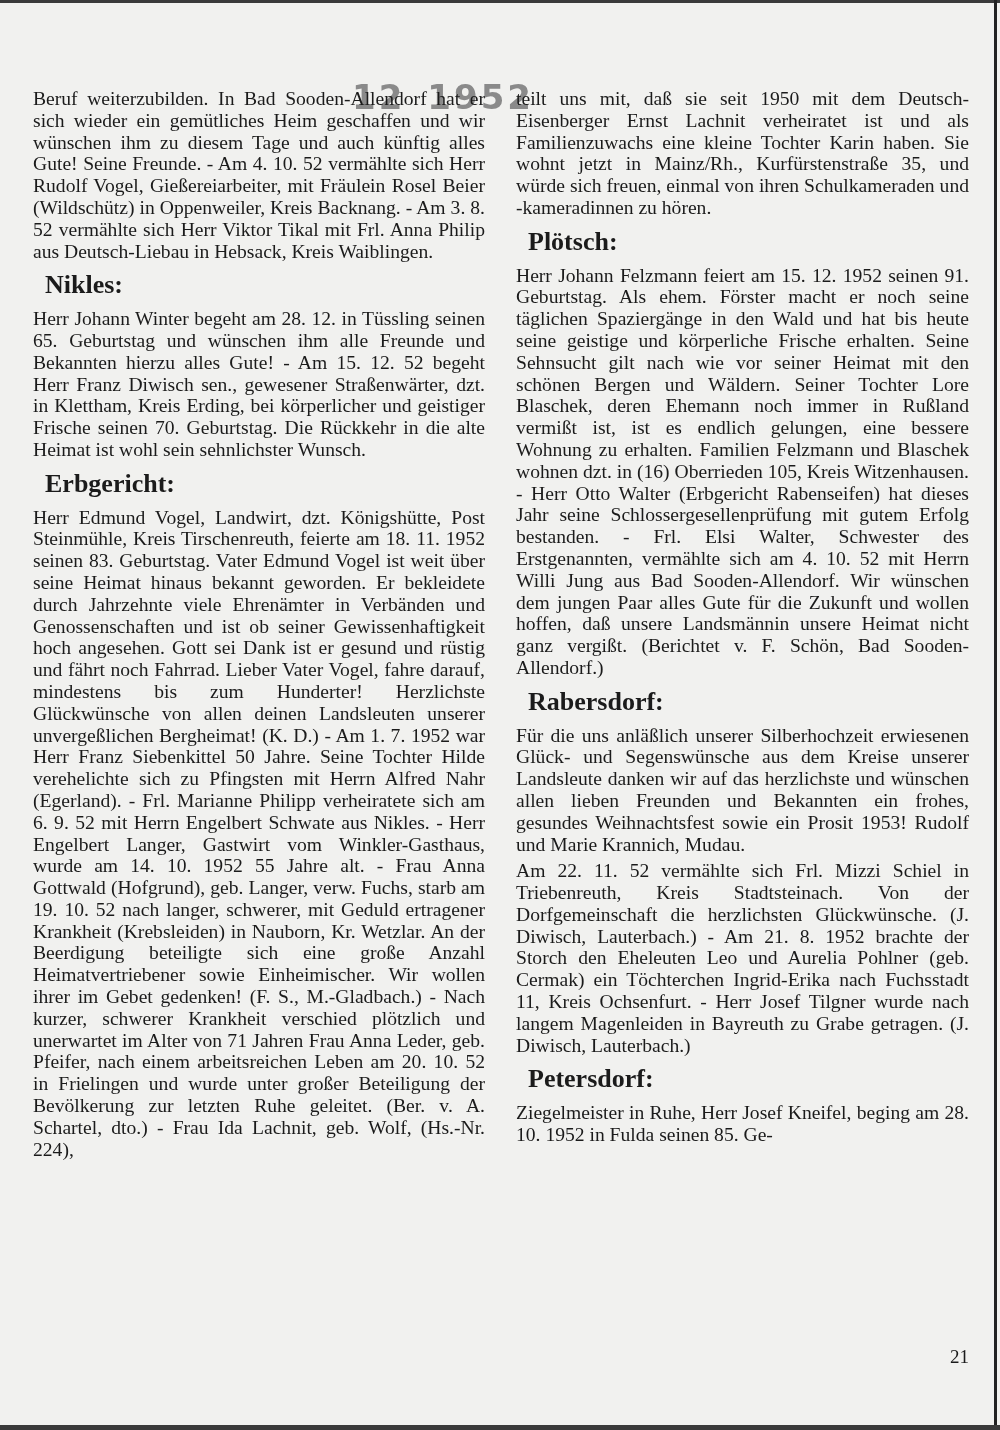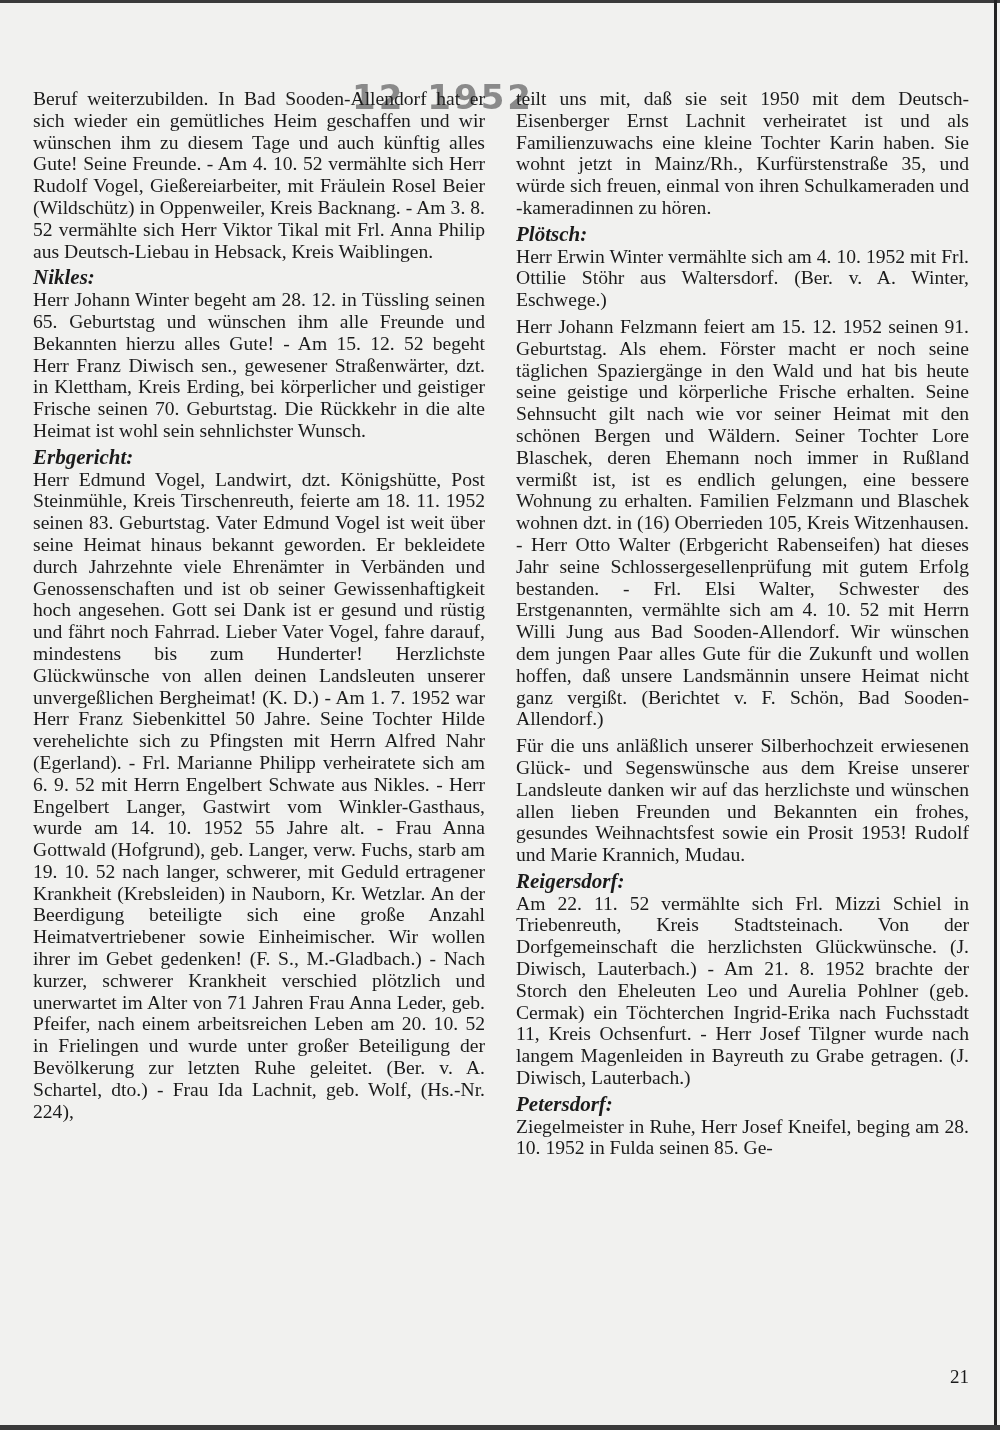--- a/index.html
+++ b/index.html
@@ -21,24 +21,24 @@
   .stamp span { margin-right: 22px; }
   .col {
     position: absolute; top: 88px; width: 452px;
     font-family: "Liberation Serif", "DejaVu Serif", serif;
     font-size: 19.6px; line-height: 21.8px;
     text-align: justify; hyphens: manual;
   }
   .col.left { left: 33px; }
   .col.right { left: 516px; width: 453px; }
   .col p { margin: 0 0 5px 0; }
-  .col h3 { margin: 0; font-size: 21px; line-height: 21.8px; font-weight: bold; font-style: italic; }
+  .col h3 { margin: 12px; font-size: 26px; line-height: 21.8px; font-weight: bold; }
   .page-number {
     position: absolute; left: 950px; top: 1346px;
-    font-family: "Liberation Serif", serif; font-size: 19px; margin-top: 20px;
+    font-family: "Liberation Serif", serif; font-size: 19px;
   }
 </style>
 </head>
 <body>
 
 <div class="top-edge"></div>
 <div class="right-edge"></div>
 <div class="bottom-edge"></div>
 
 <div class="stamp">
@@ -49,22 +49,21 @@
   <p>Beruf weiterzubilden. In Bad Sooden-Allendorf hat er sich wieder ein gemütliches Heim geschaffen und wir wünschen ihm zu diesem Tage und auch künftig alles Gute! Seine Freunde. - Am 4. 10. 52 vermählte sich Herr Rudolf Vogel, Gießereiarbeiter, mit Fräulein Rosel Beier (Wildschütz) in Oppenweiler, Kreis Backnang. - Am 3. 8. 52 vermählte sich Herr Viktor Tikal mit Frl. Anna Philip aus Deutsch-Liebau in Hebsack, Kreis Waiblingen.</p>
   <h3>Nikles:</h3>
   <p>Herr Johann Winter begeht am 28. 12. in Tüssling seinen 65. Geburtstag und wünschen ihm alle Freunde und Bekannten hierzu alles Gute! - Am 15. 12. 52 begeht Herr Franz Diwisch sen., gewesener Straßenwärter, dzt. in Klettham, Kreis Erding, bei körperlicher und geistiger Frische seinen 70. Geburtstag. Die Rückkehr in die alte Heimat ist wohl sein sehnlichster Wunsch.</p>
   <h3>Erbgericht:</h3>
   <p>Herr Edmund Vogel, Landwirt, dzt. Königshütte, Post Steinmühle, Kreis Tirschenreuth, feierte am 18. 11. 1952 seinen 83. Geburtstag. Vater Edmund Vogel ist weit über seine Heimat hinaus bekannt geworden. Er bekleidete durch Jahrzehnte viele Ehrenämter in Verbänden und Genossenschaften und ist ob seiner Gewissenhaftigkeit hoch angesehen. Gott sei Dank ist er gesund und rüstig und fährt noch Fahrrad. Lieber Vater Vogel, fahre darauf, mindestens bis zum Hunderter! Herzlichste Glückwünsche von allen deinen Landsleuten unserer unvergeßlichen Bergheimat! (K. D.) - Am 1. 7. 1952 war Herr Franz Siebenkittel 50 Jahre. Seine Tochter Hilde verehelichte sich zu Pfingsten mit Herrn Alfred Nahr (Egerland). - Frl. Marianne Philipp verheiratete sich am 6. 9. 52 mit Herrn Engelbert Schwate aus Nikles. - Herr Engelbert Langer, Gastwirt vom Winkler-Gasthaus, wurde am 14. 10. 1952 55 Jahre alt. - Frau Anna Gottwald (Hofgrund), geb. Langer, verw. Fuchs, starb am 19. 10. 52 nach langer, schwerer, mit Geduld ertragener Krankheit (Krebsleiden) in Nauborn, Kr. Wetzlar. An der Beerdigung beteiligte sich eine große Anzahl Heimatvertriebener sowie Einheimischer. Wir wollen ihrer im Gebet gedenken! (F. S., M.-Gladbach.) - Nach kurzer, schwerer Krankheit verschied plötzlich und unerwartet im Alter von 71 Jahren Frau Anna Leder, geb. Pfeifer, nach einem arbeitsreichen Leben am 20. 10. 52 in Frielingen und wurde unter großer Beteiligung der Bevölkerung zur letzten Ruhe geleitet. (Ber. v. A. Schartel, dto.) - Frau Ida Lachnit, geb. Wolf, (Hs.-Nr. 224),</p>
 </div>
 
 <div class="col right">
   <p>teilt uns mit, daß sie seit 1950 mit dem Deutsch-Eisenberger Ernst Lachnit verheiratet ist und als Familienzuwachs eine kleine Tochter Karin haben. Sie wohnt jetzt in Mainz/Rh., Kurfürstenstraße 35, und würde sich freuen, einmal von ihren Schulkameraden und -kameradinnen zu hören.</p>
   <h3>Plötsch:</h3>
-  <p>Herr Erwin Winter vermählte sich am 4. 10. 1952 mit Frl. Ottilie Stöhr aus Waltersdorf. (Ber. v. A. Winter, Eschwege.)</p>
   <p>Herr Johann Felzmann feiert am 15. 12. 1952 seinen 91. Geburtstag. Als ehem. Förster macht er noch seine täglichen Spaziergänge in den Wald und hat bis heute seine geistige und körperliche Frische erhalten. Seine Sehnsucht gilt nach wie vor seiner Heimat mit den schönen Bergen und Wäldern. Seiner Tochter Lore Blaschek, deren Ehemann noch immer in Rußland vermißt ist, ist es endlich gelungen, eine bessere Wohnung zu erhalten. Familien Felzmann und Blaschek wohnen dzt. in (16) Oberrieden 105, Kreis Witzenhausen. - Herr Otto Walter (Erbgericht Rabenseifen) hat dieses Jahr seine Schlossergesellenprüfung mit gutem Erfolg bestanden. - Frl. Elsi Walter, Schwester des Erstgenannten, vermählte sich am 4. 10. 52 mit Herrn Willi Jung aus Bad Sooden-Allendorf. Wir wünschen dem jungen Paar alles Gute für die Zukunft und wollen hoffen, daß unsere Landsmännin unsere Heimat nicht ganz vergißt. (Berichtet v. F. Schön, Bad Sooden-Allendorf.)</p>
+  <h3>Rabersdorf:</h3>
   <p>Für die uns anläßlich unserer Silberhochzeit erwiesenen Glück- und Segenswünsche aus dem Kreise unserer Landsleute danken wir auf das herzlichste und wünschen allen lieben Freunden und Bekannten ein frohes, gesundes Weihnachtsfest sowie ein Prosit 1953! Rudolf und Marie Krannich, Mudau.</p>
-  <h3>Reigersdorf:</h3>
   <p>Am 22. 11. 52 vermählte sich Frl. Mizzi Schiel in Triebenreuth, Kreis Stadtsteinach. Von der Dorfgemeinschaft die herzlichsten Glückwünsche. (J. Diwisch, Lauterbach.) - Am 21. 8. 1952 brachte der Storch den Eheleuten Leo und Aurelia Pohlner (geb. Cermak) ein Töchterchen Ingrid-Erika nach Fuchsstadt 11, Kreis Ochsenfurt. - Herr Josef Tilgner wurde nach langem Magenleiden in Bayreuth zu Grabe getragen. (J. Diwisch, Lauterbach.)</p>
   <h3>Petersdorf:</h3>
   <p>Ziegelmeister in Ruhe, Herr Josef Kneifel, beging am 28. 10. 1952 in Fulda seinen 85. Ge-</p>
 </div>
 
 <div class="page-number">21</div>
 
 </body></html>

